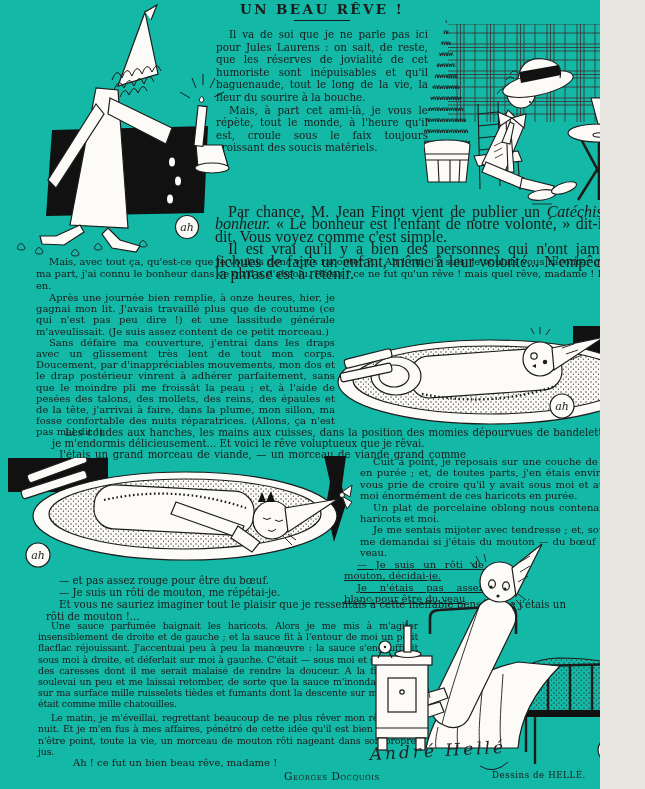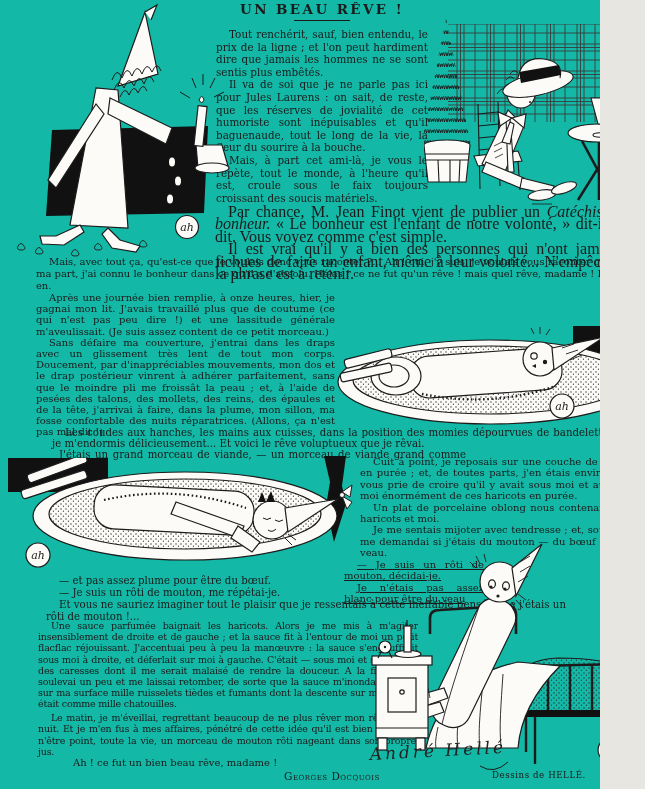--- a/index.html
+++ b/index.html
@@ -53,21 +53,20 @@
       </pattern>
       <pattern id="lp" width="9" height="11" patternUnits="userSpaceOnUse">
         <path d="M0,9 Q1.2,2 2.5,9 Q3.7,2 5,9 Q6.2,2 7.5,9 Q8.3,4 9,8" fill="none" stroke="#1c1c1c" stroke-width="1"></path>
       </pattern>
     </defs>
   </svg>
 
   <div class="txt" id="r-col1">
     <h1 class="ttl">UN BEAU RÊVE !</h1>
     <div class="rule"></div>
-    <p>Tout renchérit, sauf, bien entendu, le prix de la ligne ; et l'on peut hardiment dire que jamais les hommes ne se sont sentis plus embêtés.</p>
     <p>Il va de soi que je ne parle pas ici pour Jules Laurens : on sait, de reste, que les réserves de jovialité de cet humoriste sont inépuisables et qu'il baguenaude, tout le long de la vie, la fleur du sourire à la bouche.</p>
     <p>Mais, à part cet ami-là, je vous le répète, tout le monde, à l'heure qu'il est, croule sous le faix toujours croissant des soucis matériels.</p>
   </div>
 
   <div class="txt" id="r-b">
     <p><span>Par chance, M. Jean Finot vient de publier un </span><i>Catéchisme du bonheur.</i><span> « Le bonheur est l'enfant de notre volonté, » dit-il, qu'il dit. Vous voyez comme c'est simple.</span></p>
     <p>Il est vrai qu'il y a bien des personnes qui n'ont jamais été fichues de faire un enfant, même à leur volonté... N'empêche que la phrase est à retenir.</p>
   </div>
 
   <div class="txt" id="r-c">
@@ -92,21 +91,21 @@
     <p>Un plat de porcelaine oblong nous contenait, — les haricots et moi.</p>
     <p>Je me sentais mijoter avec tendresse ; et, soudain, je me demandai si j'étais du mouton — du bœuf — ou du veau.</p>
   </div>
 
   <div class="txt" id="r-h">
     <p>— Je suis un rôti de mouton, décidai-je.</p>
     <p>Je n'étais pas assez blanc pour être du veau</p>
   </div>
 
   <div class="txt" id="r-i">
-    <p>— et pas assez plume pour être du bœuf.</p>
+    <p>— et pas assez rouge pour être du bœuf.</p>
     <p>— Je suis un rôti de mouton, me répétai-je.</p>
   </div>
 
   <div class="txt" id="r-j">
     <p>Et vous ne sauriez imaginer tout le plaisir que je ressentais à cette ineffable pensée que j'étais un rôti de mouton !...</p>
   </div>
 
   <div class="txt" id="r-k">
     <p>Une sauce parfumée baignait les haricots. Alors je me mis à m'agiter insensiblement de droite et de gauche ; et la sauce fit à l'entour de moi un petit flacflac réjouissant. J'accentuai peu à peu la manœuvre : la sauce s'engouffrait sous moi à droite, et déferlait sur moi à gauche. C'était — sous moi et sur moi — des caresses dont il me serait malaisé de rendre la douceur. A la fin, je me soulevai un peu et me laissai retomber, de sorte que la sauce m'inonda et laissa sur ma surface mille ruisselets tièdes et fumants dont la descente sur mes flancs était comme mille chatouilles.</p>
   </div>

